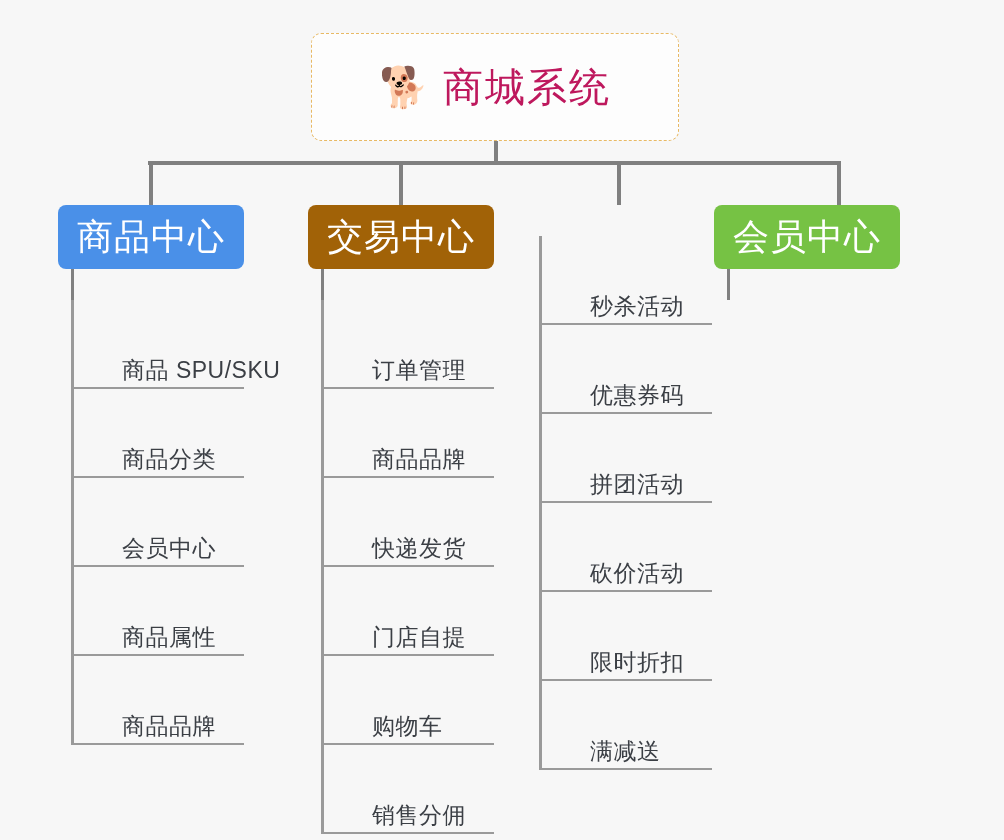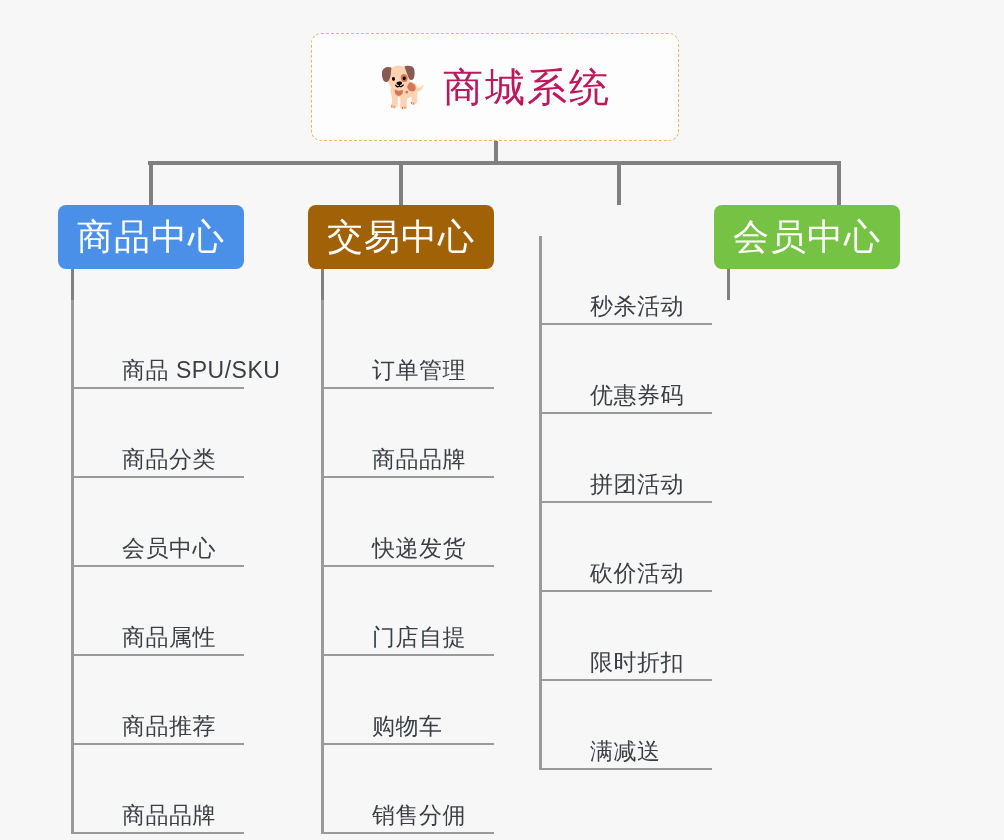--- a/index.html
+++ b/index.html
@@ -155,23 +155,20 @@
           <li class="leaf-item">
             <span class="leaf-label">商品分类</span>
           </li>
           <li class="leaf-item">
             <span class="leaf-label">会员中心</span>
           </li>
           <li class="leaf-item">
             <span class="leaf-label">商品属性</span>
           </li>
           <li class="leaf-item">
-            <span class="leaf-label">商品推荐</span>
-          </li>
-          <li class="leaf-item">
             <span class="leaf-label">商品品牌</span>
           </li>
         </ul>
       </div>
       <div class="column" style="left: 308px; width: 186px;">
         <div class="col-header" style="background: #a16207;">交易中心</div>
         <div class="leaf-stem"></div>
         <ul class="leaf-list">
           <li class="leaf-item">
             <span class="leaf-label">订单管理</span>

